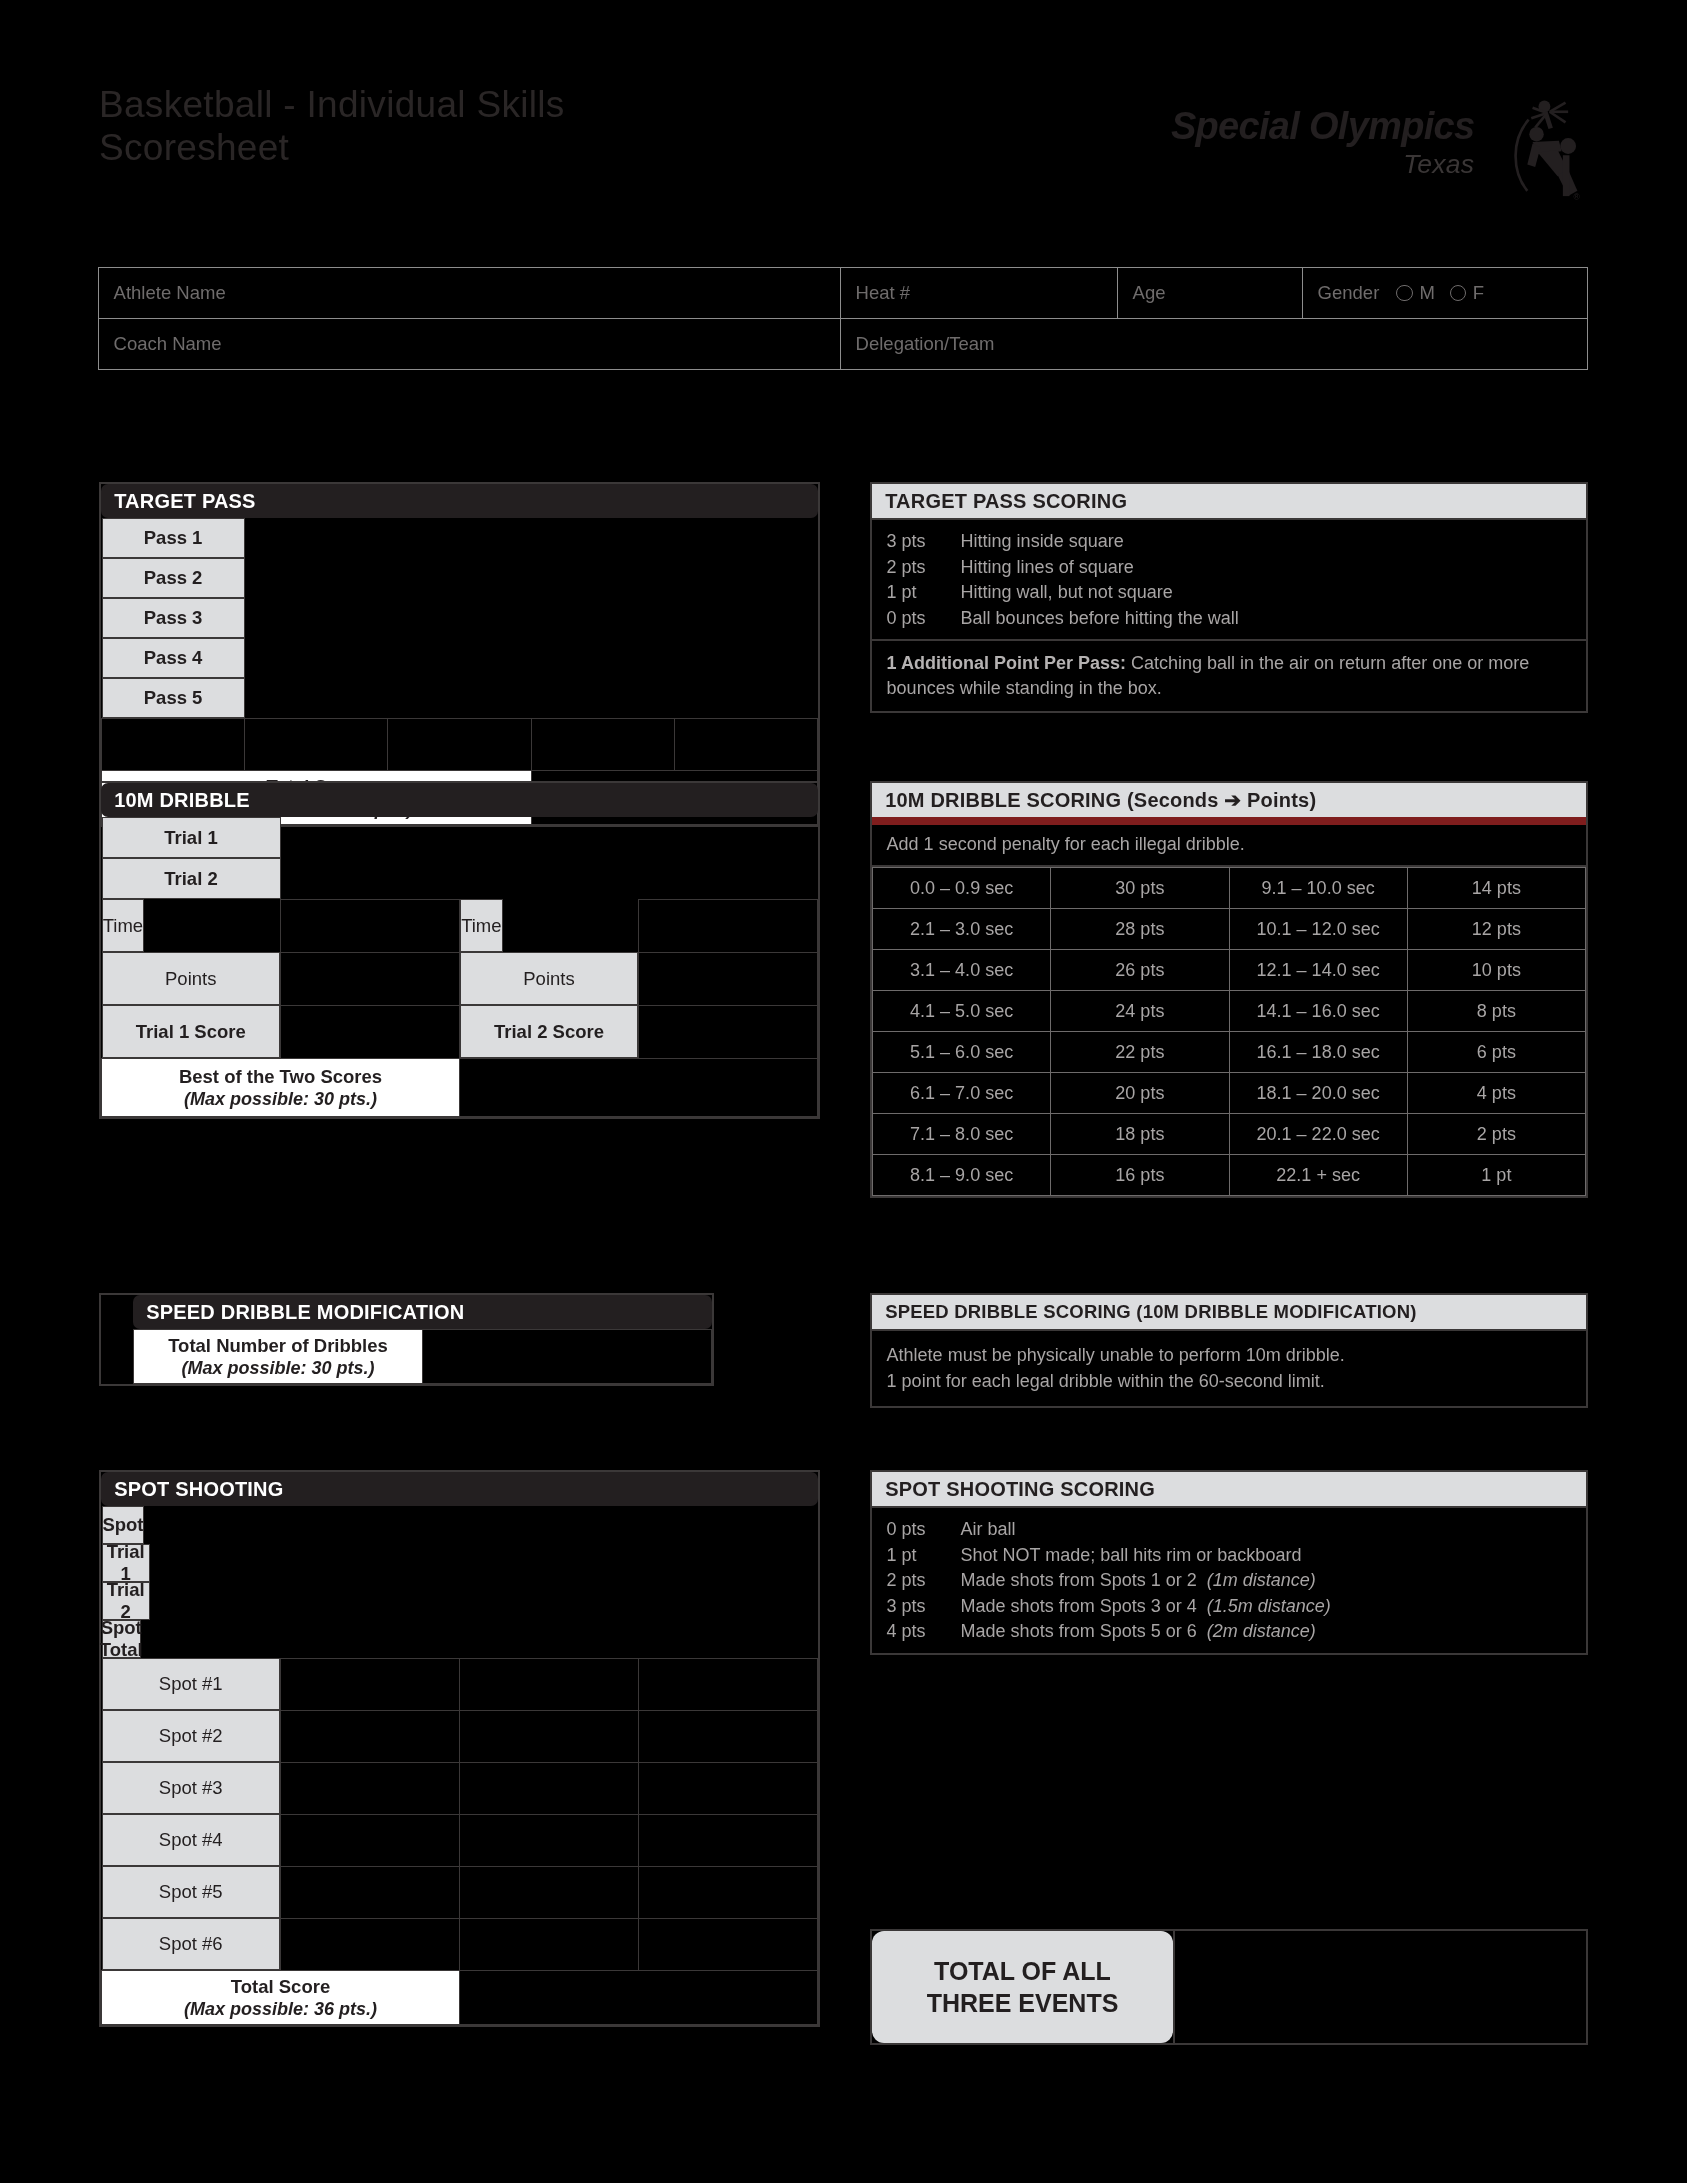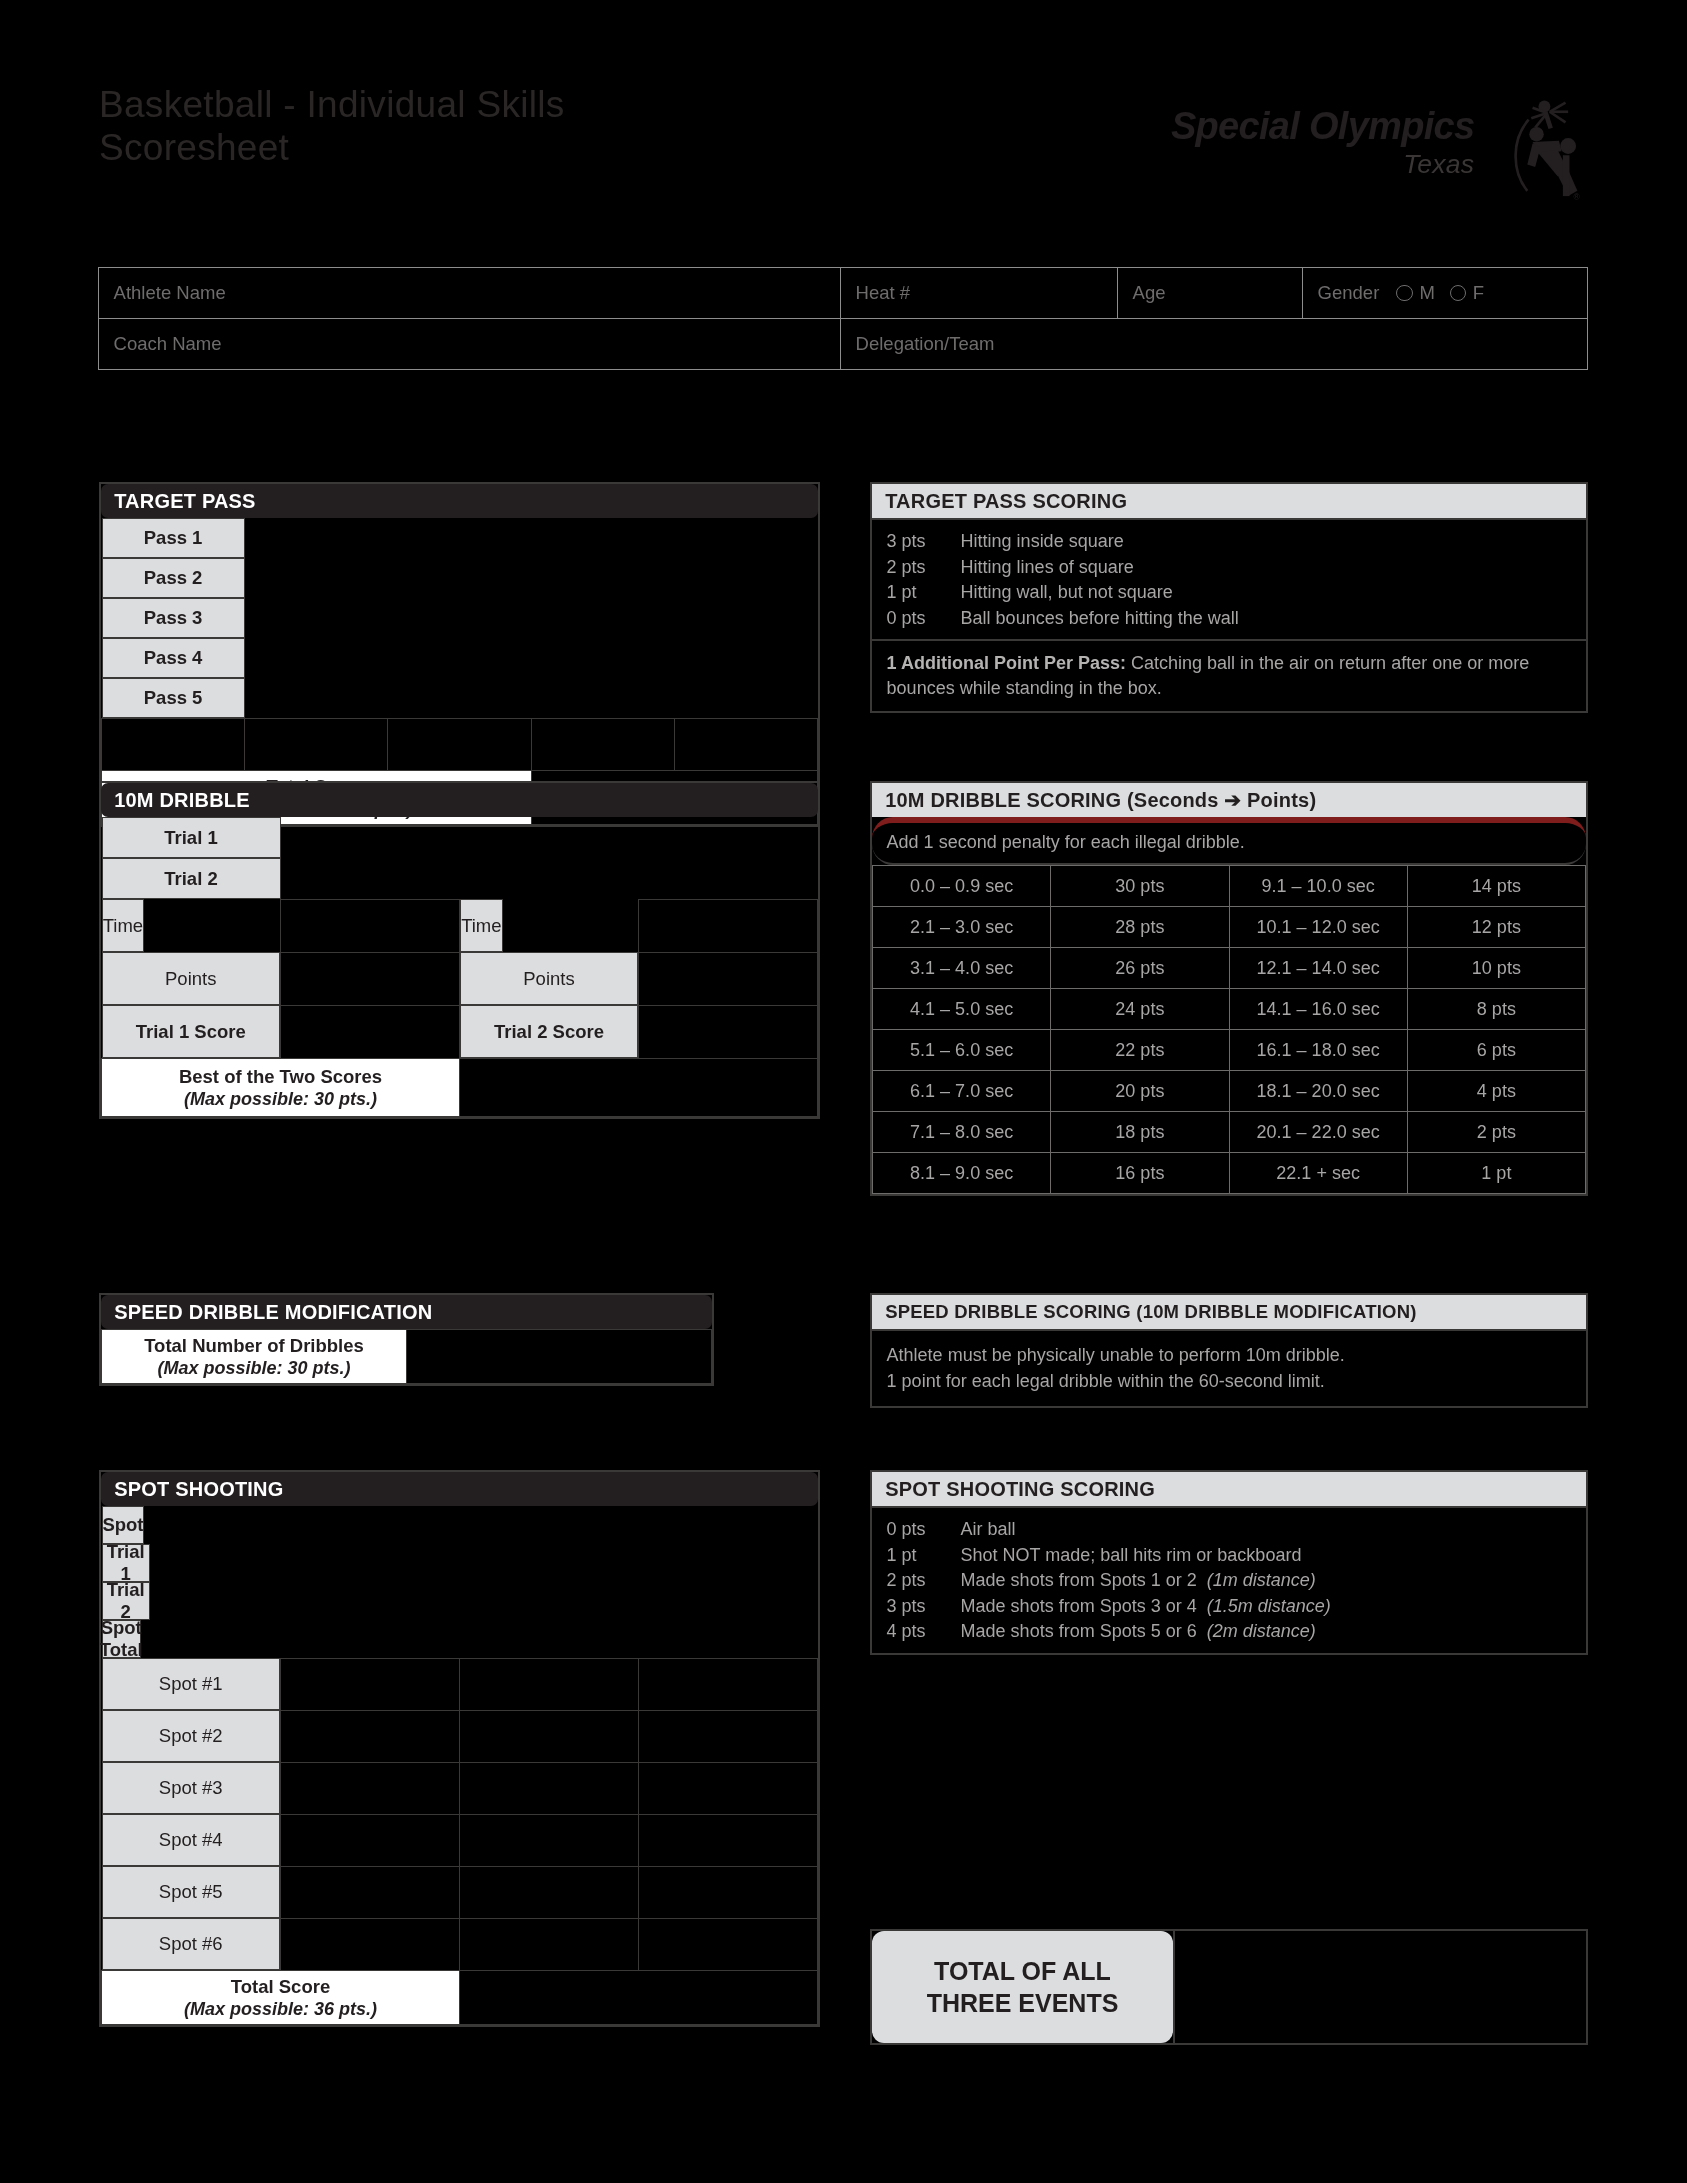--- a/index.html
+++ b/index.html
@@ -131,21 +131,21 @@
   .note b{color:#b5b2b2;}
   .subnote{
     padding:6.6px 14.6px 8px 14.6px;
     font-size:18px;color:#a8a5a5;line-height:1.42;
     border-bottom:2px solid #3b3838;
   }
 
   #target-pass-scoring{left:870px;top:482px;width:718px;}
   #dribble-scoring{left:870px;top:781px;width:718px;}
   #dribble{left:99px;top:781px;width:721px;}
-  #speed-mod{left:99px;top:1293px;width:615px;}
+  #speed-mod{left:99px;top:1293px;width:615px;padding-left:32px;}
   #speed-scoring{left:870px;top:1293px;width:718px;}
   #spot-shooting{left:99px;top:1470px;width:721px;}
   #spot-scoring{left:870px;top:1470px;width:718px;}
   #grand-total{left:870px;top:1929px;width:718px;}
 
   #dribble .trial-hd td{height:41px;}
   #dribble .drow td{height:53px;}
   #dribble .drow.tall td{height:58px;}
   #dribble .best td{height:58px;}
 
@@ -332,21 +332,21 @@
           <i>(Max possible: 30 pts.)</i>
         </td>
         <td class="blank" colspan="2"></td>
       </tr>
     </tbody>
       </table>
   </div>
 
   <div class="panel panel-outline" id="dribble-scoring">
     <div class="bar-light">10M DRIBBLE SCORING (Seconds ➔ Points)</div>
-    <div class="subnote" style="border-top:6px solid #7f1d1d;border-radius:21px;">Add 1 second penalty for each illegal dribble.</div>
+    <div class="subnote" style="border-top:8px solid #7f1d1d;">Add 1 second penalty for each illegal dribble.</div>
     <table class="conv">
       <tbody>
           <tr>
         <td>0.0 – 0.9 sec</td>
         <td>30 pts</td>
         <td>9.1 – 10.0 sec</td>
         <td>14 pts</td>
       </tr>
       <tr>
         <td>2.1 – 3.0 sec</td>

